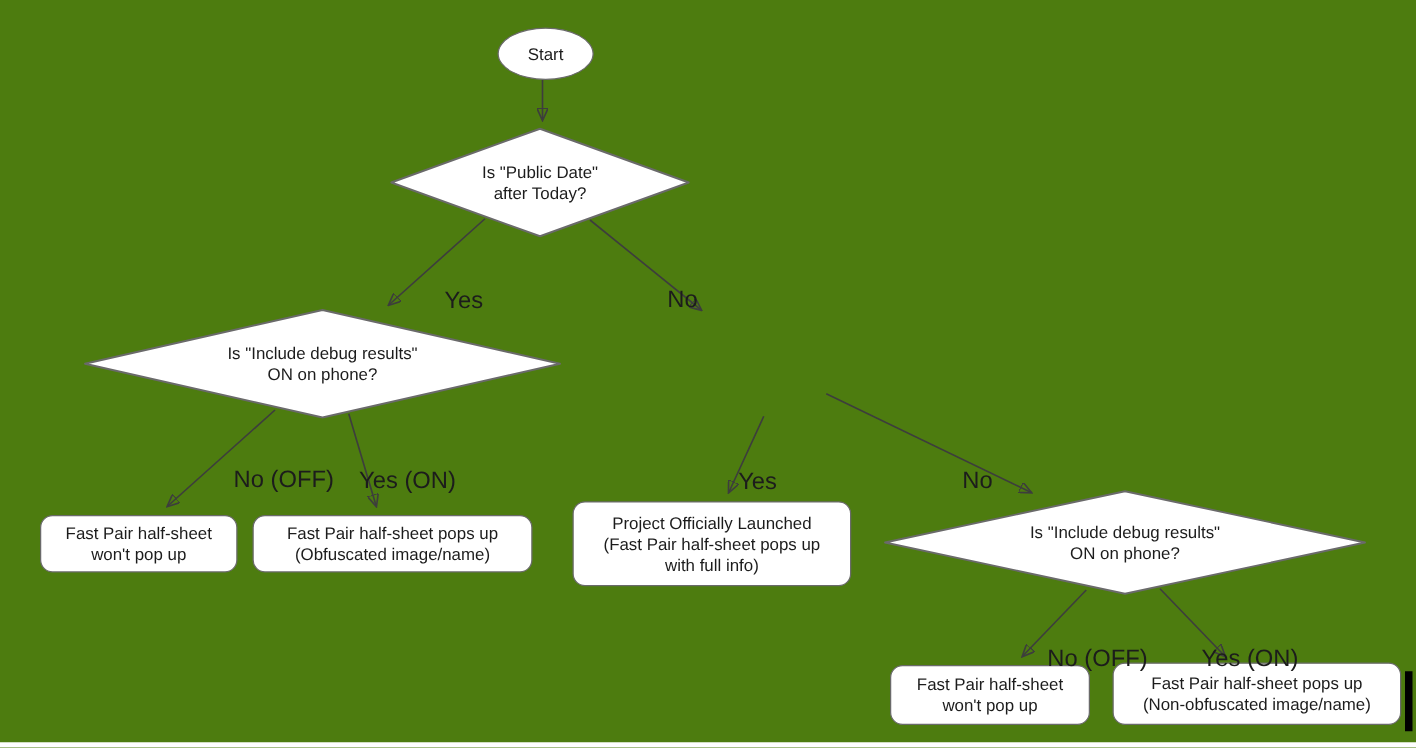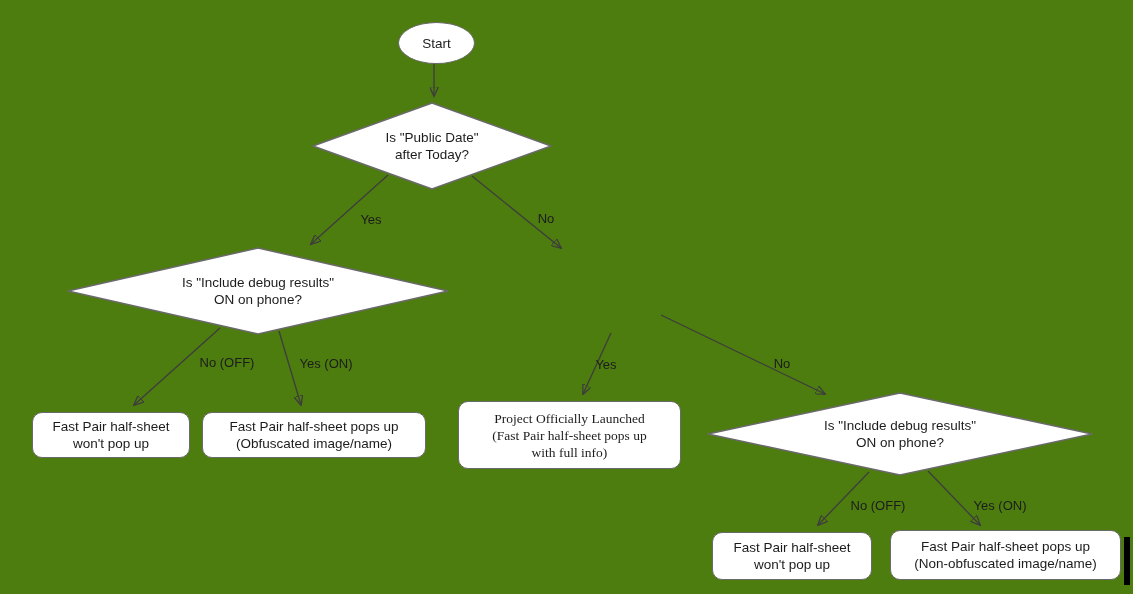--- a/index.html
+++ b/index.html
@@ -12,22 +12,22 @@
   .node{position:absolute;display:flex;align-items:center;justify-content:center;text-align:center;}
   .node .label{
     position:relative;white-space:pre-line;font-size:13.5px;line-height:17px;color:#1c1c1c;
     z-index:2;padding:0 4px;
   }
   .shape{position:absolute;left:0;top:0;z-index:1;}
   .shape polygon{fill:#ffffff;stroke:#6a6a6a;stroke-width:1.5;stroke-linejoin:round;}
   .ellipse{border:1.6px solid #6a6a6a;border-radius:50%;background:#fff;}
   .box{border:1.6px solid #6a6a6a;border-radius:10px;background:#fff;}
   .edge-label{
-    position:absolute;transform:translate(-50%,-50%);font-size:13px;line-height:15px;
-    color:#1c1c1c;white-space:nowrap;z-index:3;
+    position:absolute;transform:translate(-50%,-50%);font-size:19px;line-height:15px;
+    color:#1c1c1c;white-space:nowrap;z-index:3;margin-top:22px;
   }
   .cursor-bar{position:absolute;background:#000;}
 </style>
 </head>
 <body>
 
 <div class="canvas">
 
   <svg class="edges">
     <defs>
@@ -78,21 +78,21 @@
   <div class="node box" style="left:32px;top:412px;width:156px;height:44px;">
     <div class="label">Fast Pair half-sheet
 won't pop up</div>
   </div>
 
   <div class="node box" style="left:202px;top:412px;width:222px;height:44px;">
     <div class="label">Fast Pair half-sheet pops up
 (Obfuscated image/name)</div>
   </div>
 
-  <div class="node box" style="left:458px;top:401px;width:221px;height:66px;font-family:Liberation Serif, serif;">
+  <div class="node box" style="left:458px;top:401px;width:221px;height:66px;">
     <div class="label">Project Officially Launched
 (Fast Pair half-sheet pops up
 with full info)</div>
   </div>
 
   <div class="node box" style="left:712px;top:532px;width:158px;height:46px;">
     <div class="label">Fast Pair half-sheet
 won't pop up</div>
   </div>
 

